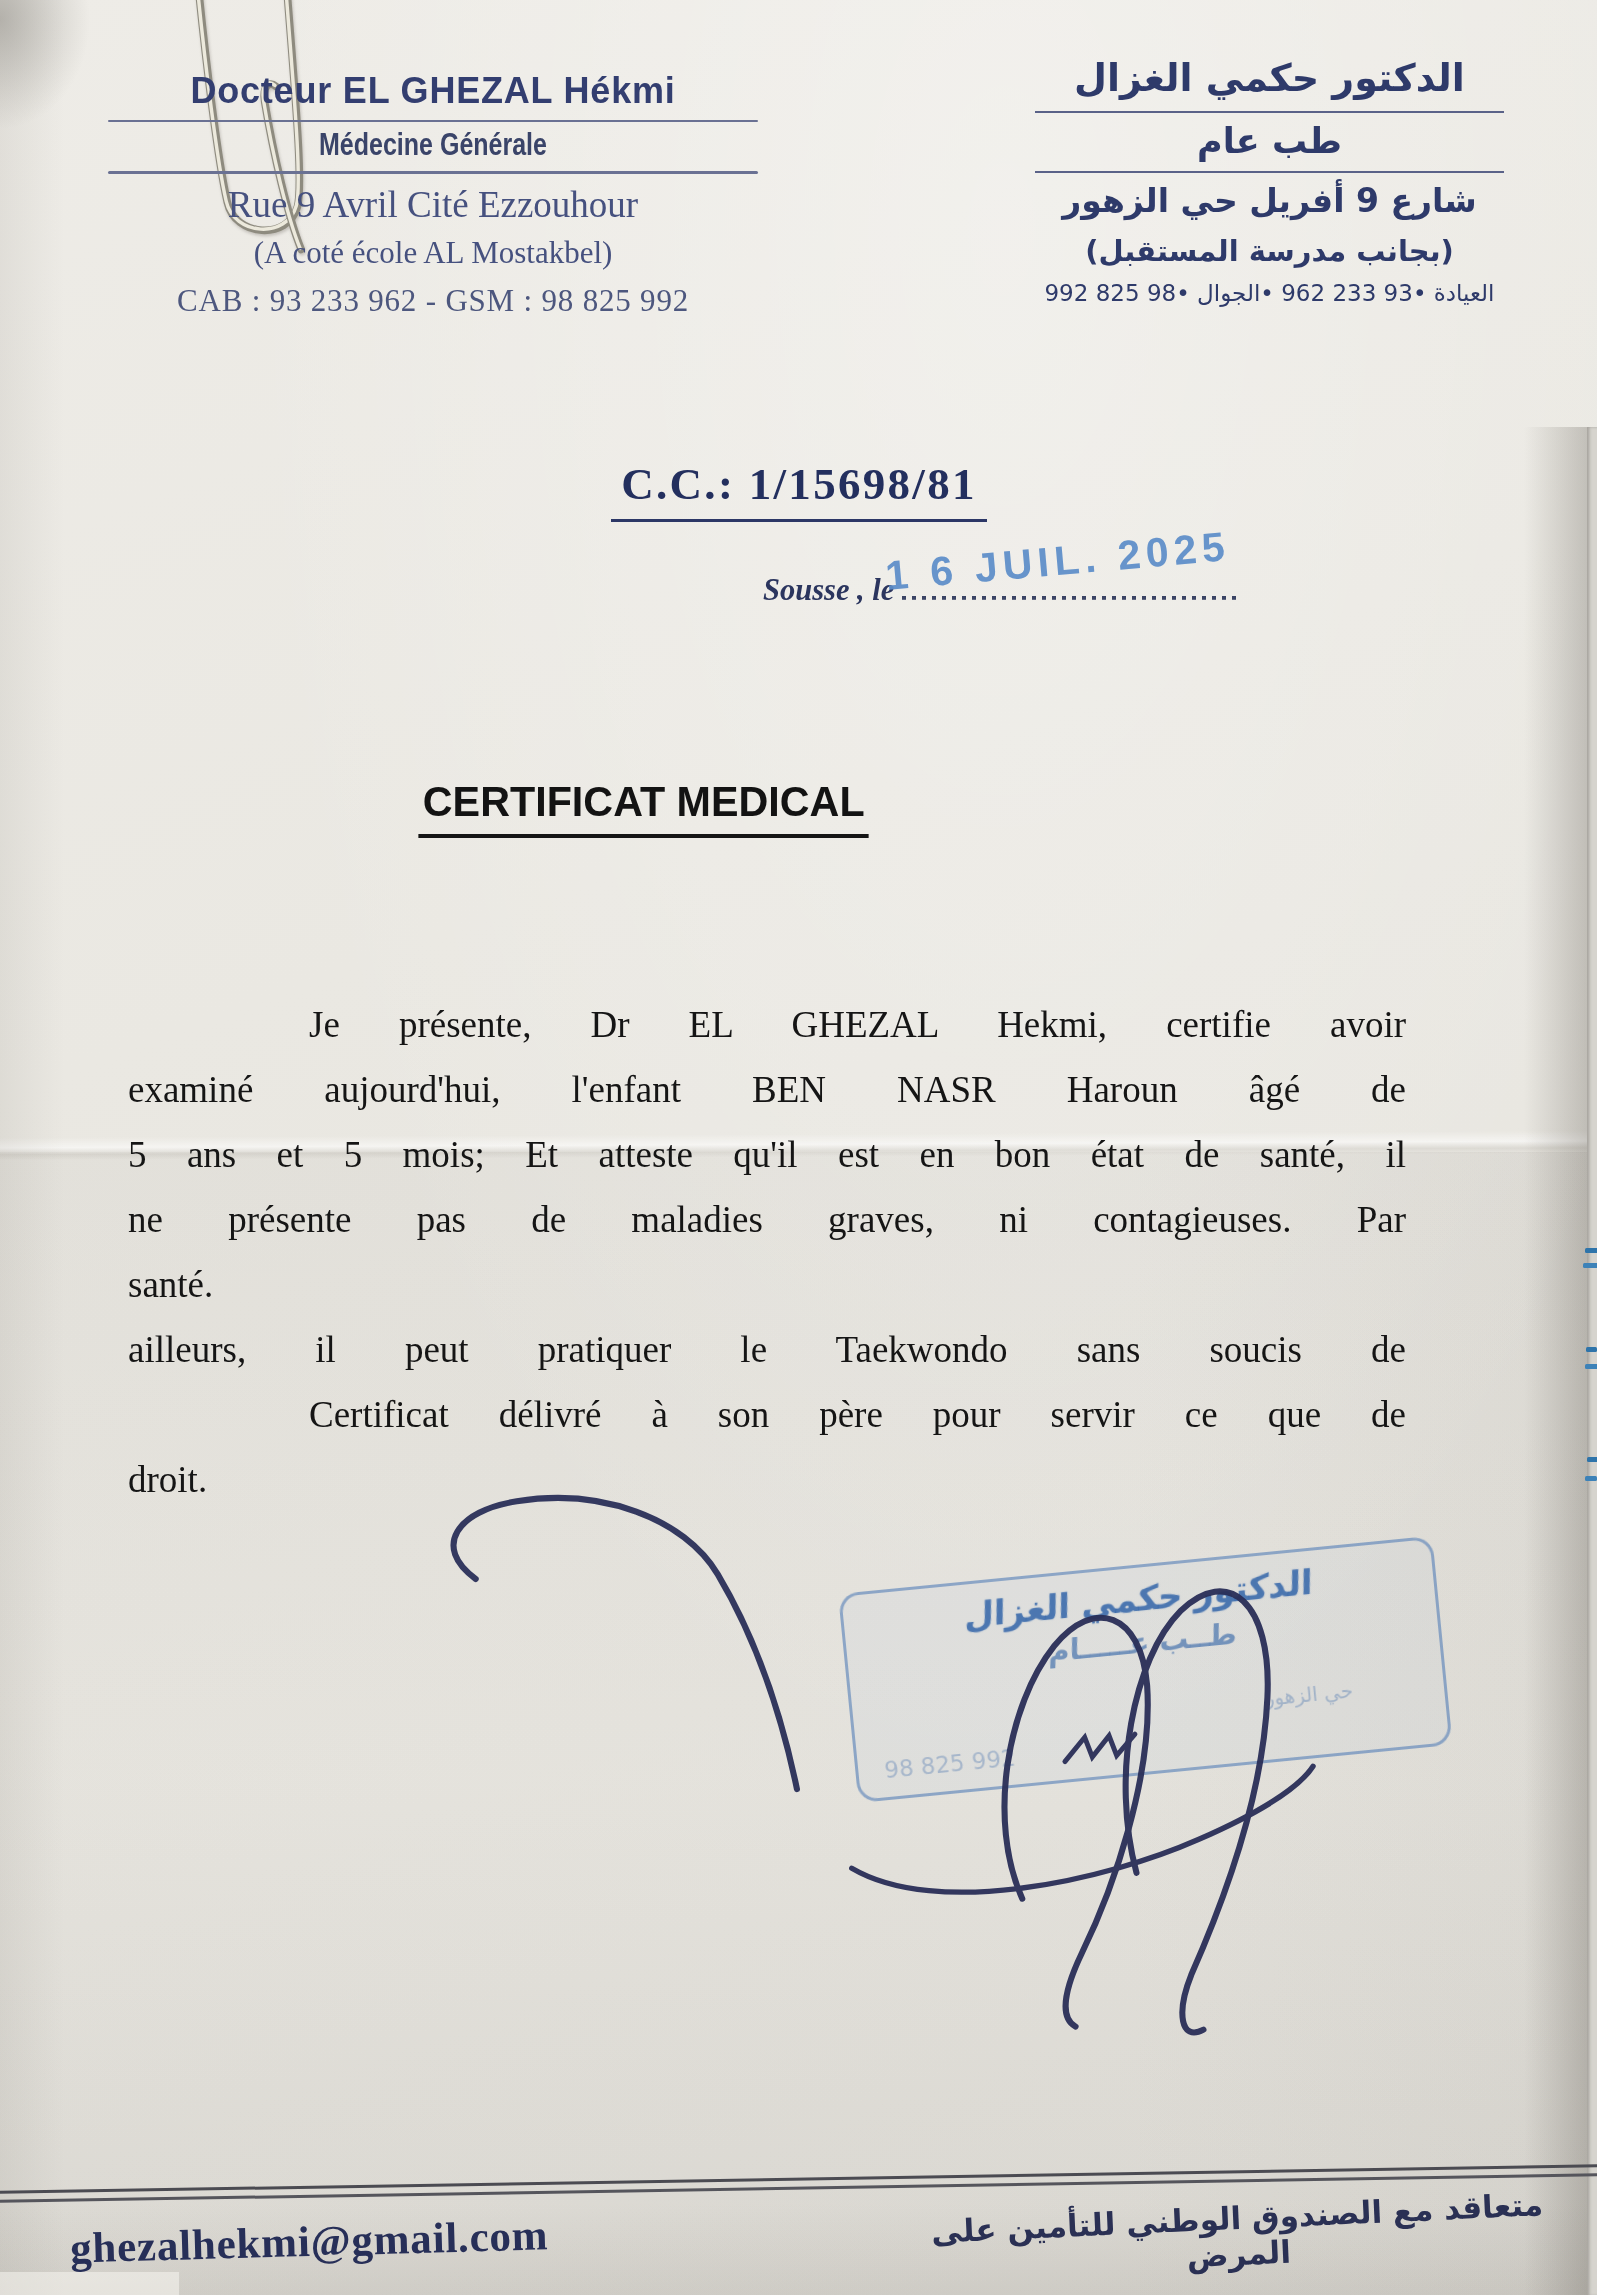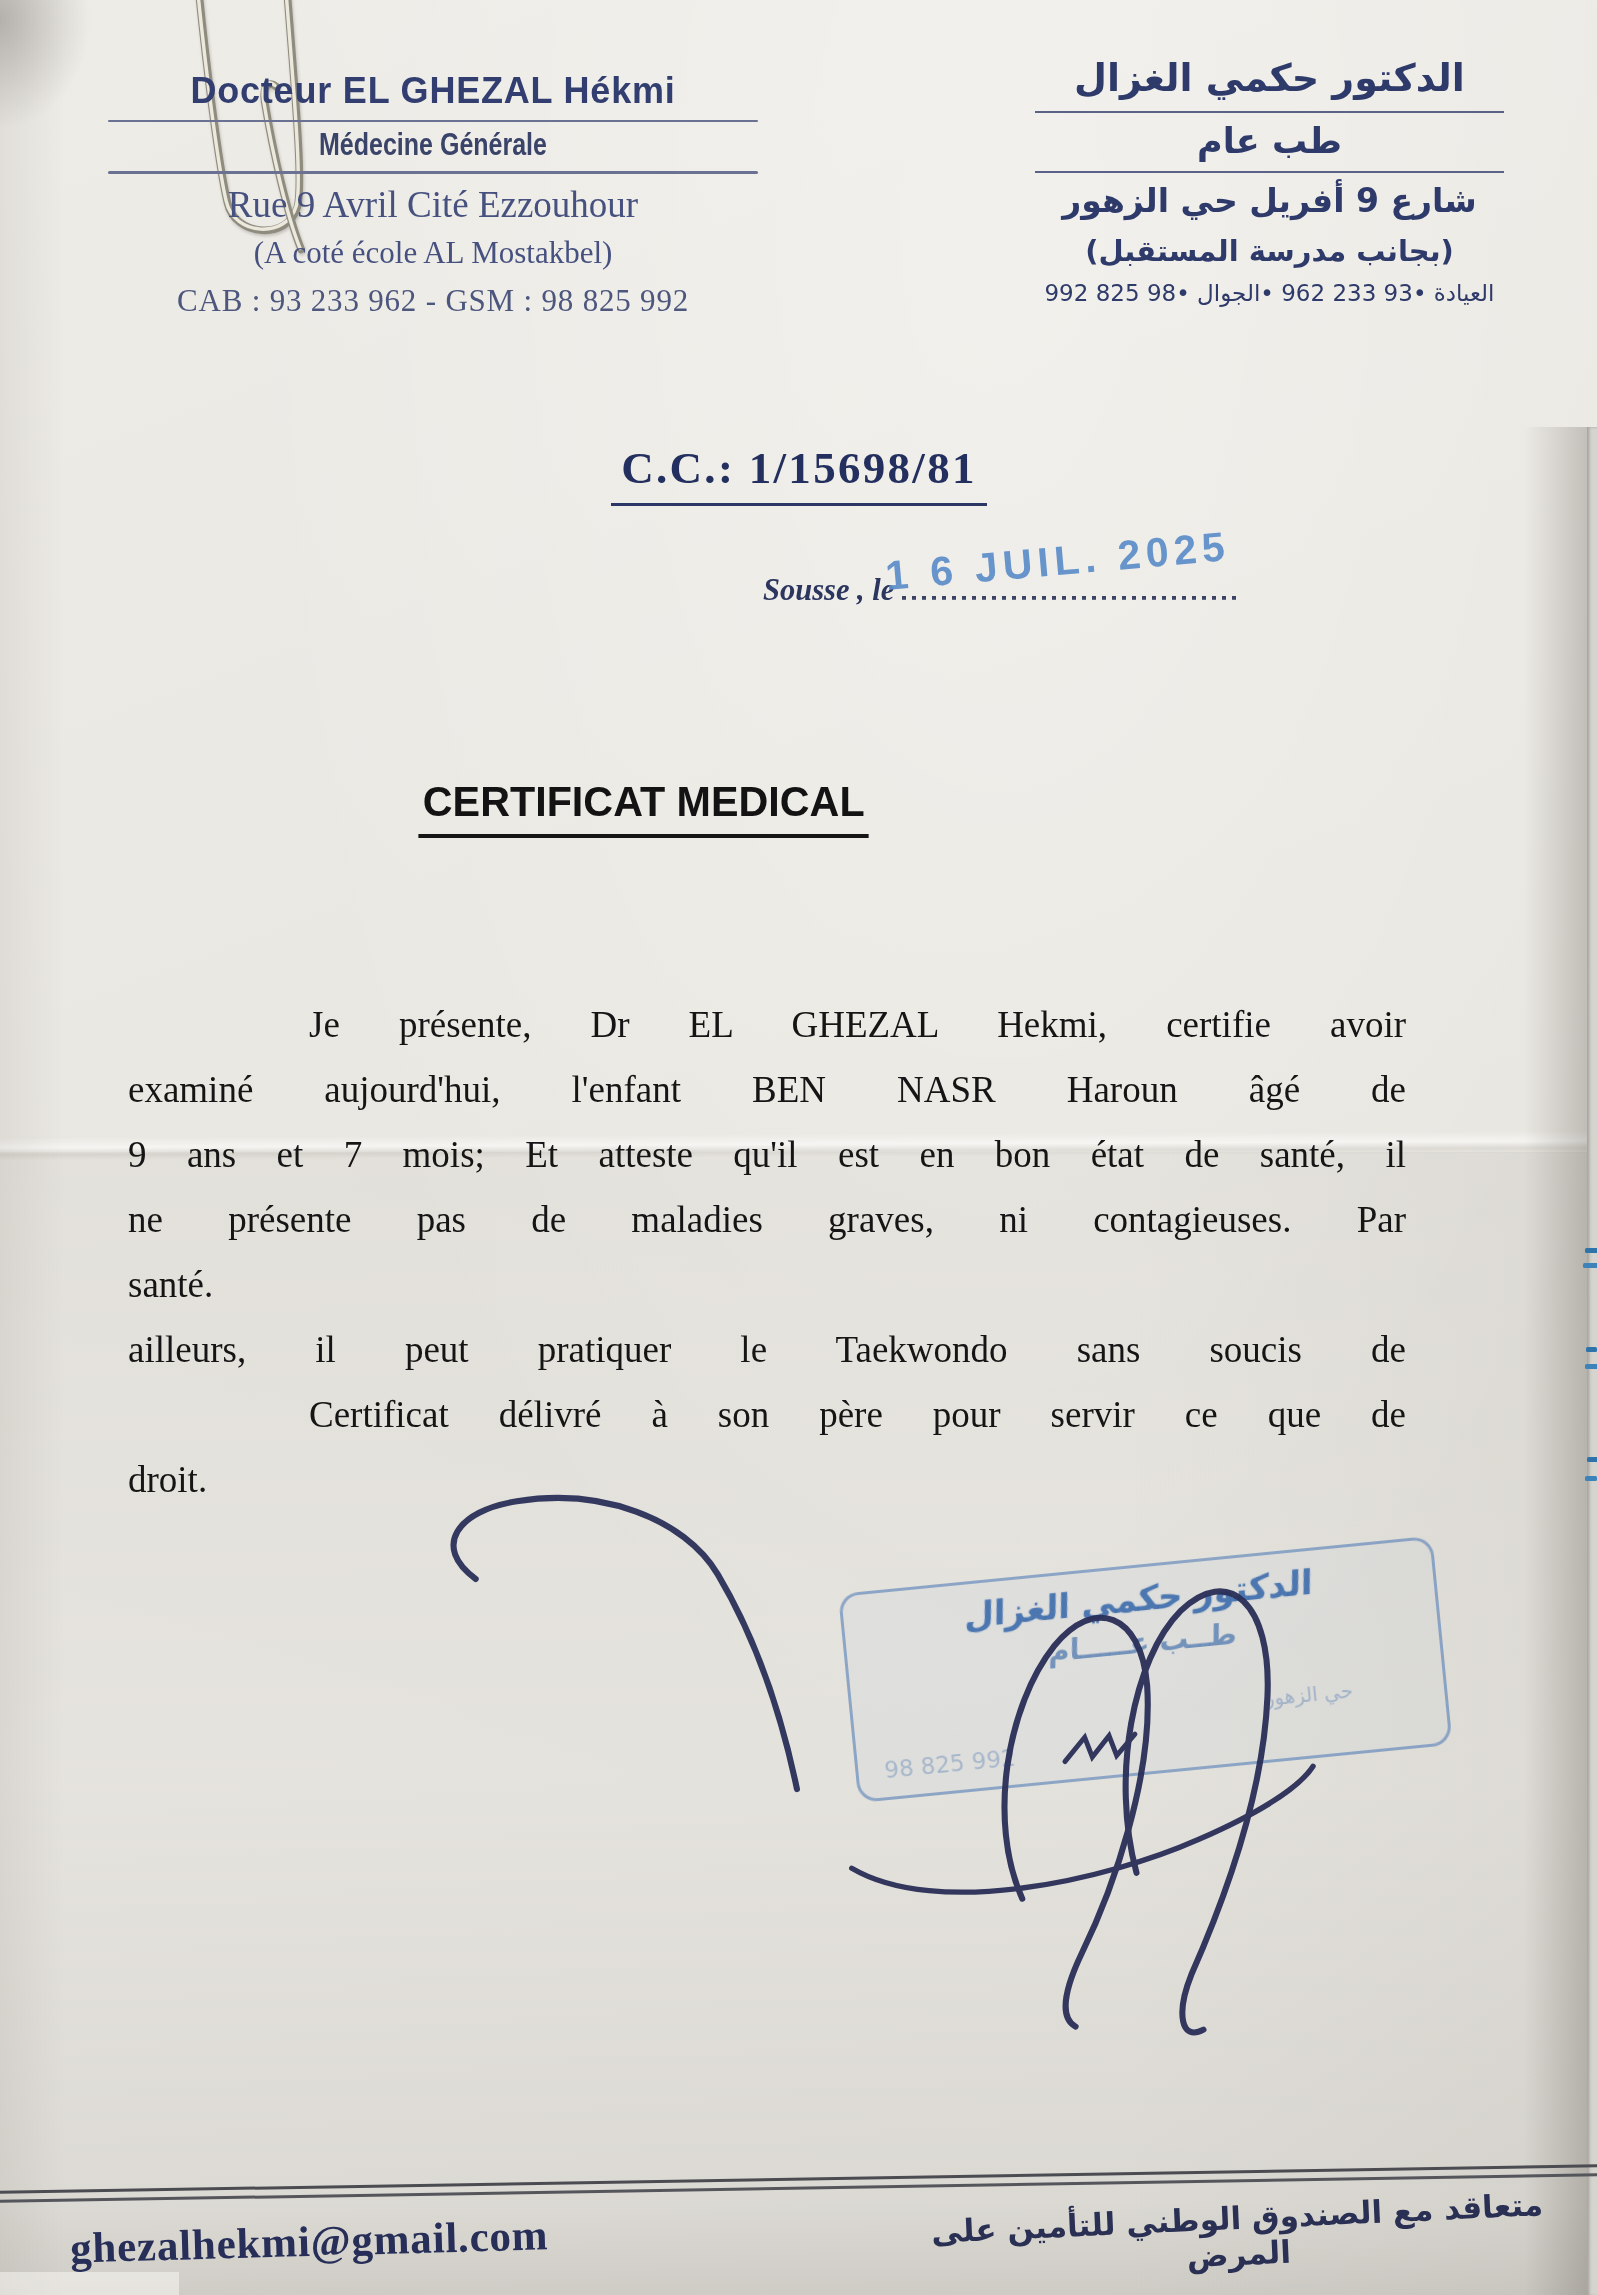--- a/index.html
+++ b/index.html
@@ -37,21 +37,21 @@
     font-family:"DejaVu Sans",sans-serif;color:#2e3a6a;}
   .hdr-ar .doctor{font-size:38px;font-weight:bold;line-height:50px;}
   .hdr-ar .rule{height:2.3px;background:#5a6288;margin:7.6px auto;width:88%;}
   .hdr-ar .spec{font-size:35px;font-weight:bold;line-height:43px;}
   .hdr-ar .addr1{font-size:33px;font-weight:bold;margin-top:7.6px;}
   .hdr-ar .addr2{font-size:29px;font-weight:bold;margin-top:14px;}
   .hdr-ar .phones{font-size:23px;margin-top:12.2px;}
   
   .cc-wrap{position:absolute;left:0;top:442px;width:1598px;text-align:center;}
   .cc{display:inline-block;font-weight:bold;font-size:45px;letter-spacing:2.3px;color:#232f5e;
-      border-bottom:3.4px solid #2c3766;padding:0 10.7px 9.1px 10.7px;}
+      border-bottom:3.4px solid #2c3766;padding:0 10.7px 9.1px 10.7px;margin-top:16px;}
   .dateline{position:absolute;left:763px;top:573px;font-style:italic;font-weight:bold;font-size:30.5px;color:#2b355e;}
   .dots{display:inline-block;width:335px;height:26px;margin-left:7.6px;
     background:repeating-linear-gradient(90deg,#3b4465 0 3.8px,transparent 3.8px 10px) bottom/100% 3.8px no-repeat;}
   .datestamp{position:absolute;left:885px;top:538px;transform:rotate(-5deg);
     font-family:"Liberation Sans",sans-serif;font-weight:bold;font-size:41px;letter-spacing:5.3px;
     color:#5d8ec9;opacity:.93;white-space:nowrap;}
   .title-wrap{position:absolute;left:0;top:777px;width:1288px;text-align:center;}
   .doc-title{display:inline-block;font-family:"Liberation Sans",sans-serif;font-weight:bold;font-size:43px;
     color:#131313;border-bottom:4.2px solid #151515;padding:0 4.6px 7.6px 4.6px;transform:scaleX(.96);}
   
@@ -136,21 +136,21 @@
   </div>
   <div class="datestamp">1 6 JUIL. 2025</div>
 
   <div class="title-wrap">
     <span class="doc-title">CERTIFICAT MEDICAL</span>
   </div>
 
   <div class="body-text">
     <div class="bline just indent">Je présente, Dr EL GHEZAL Hekmi, certifie avoir</div>
     <div class="bline just">examiné aujourd'hui, l'enfant BEN NASR Haroun âgé de</div>
-    <div class="bline just">9 ans et 7 mois; Et atteste qu'il est en bon état de santé, il</div>
+    <div class="bline just">5 ans et 5 mois; Et atteste qu'il est en bon état de santé, il</div>
     <div class="bline just">ne présente pas de maladies graves, ni contagieuses. Par</div>
     <div class="bline">santé.</div>
     <div class="bline just">ailleurs, il peut pratiquer le Taekwondo sans soucis de</div>
     <div class="bline just indent">Certificat délivré à son père pour servir ce que de</div>
     <div class="bline">droit.</div>
   </div>
 
   <div class="stamp">
     <div class="s1">الدكتور حكمي الغزال</div>
     <div class="s2">طــب عـــــام</div>

